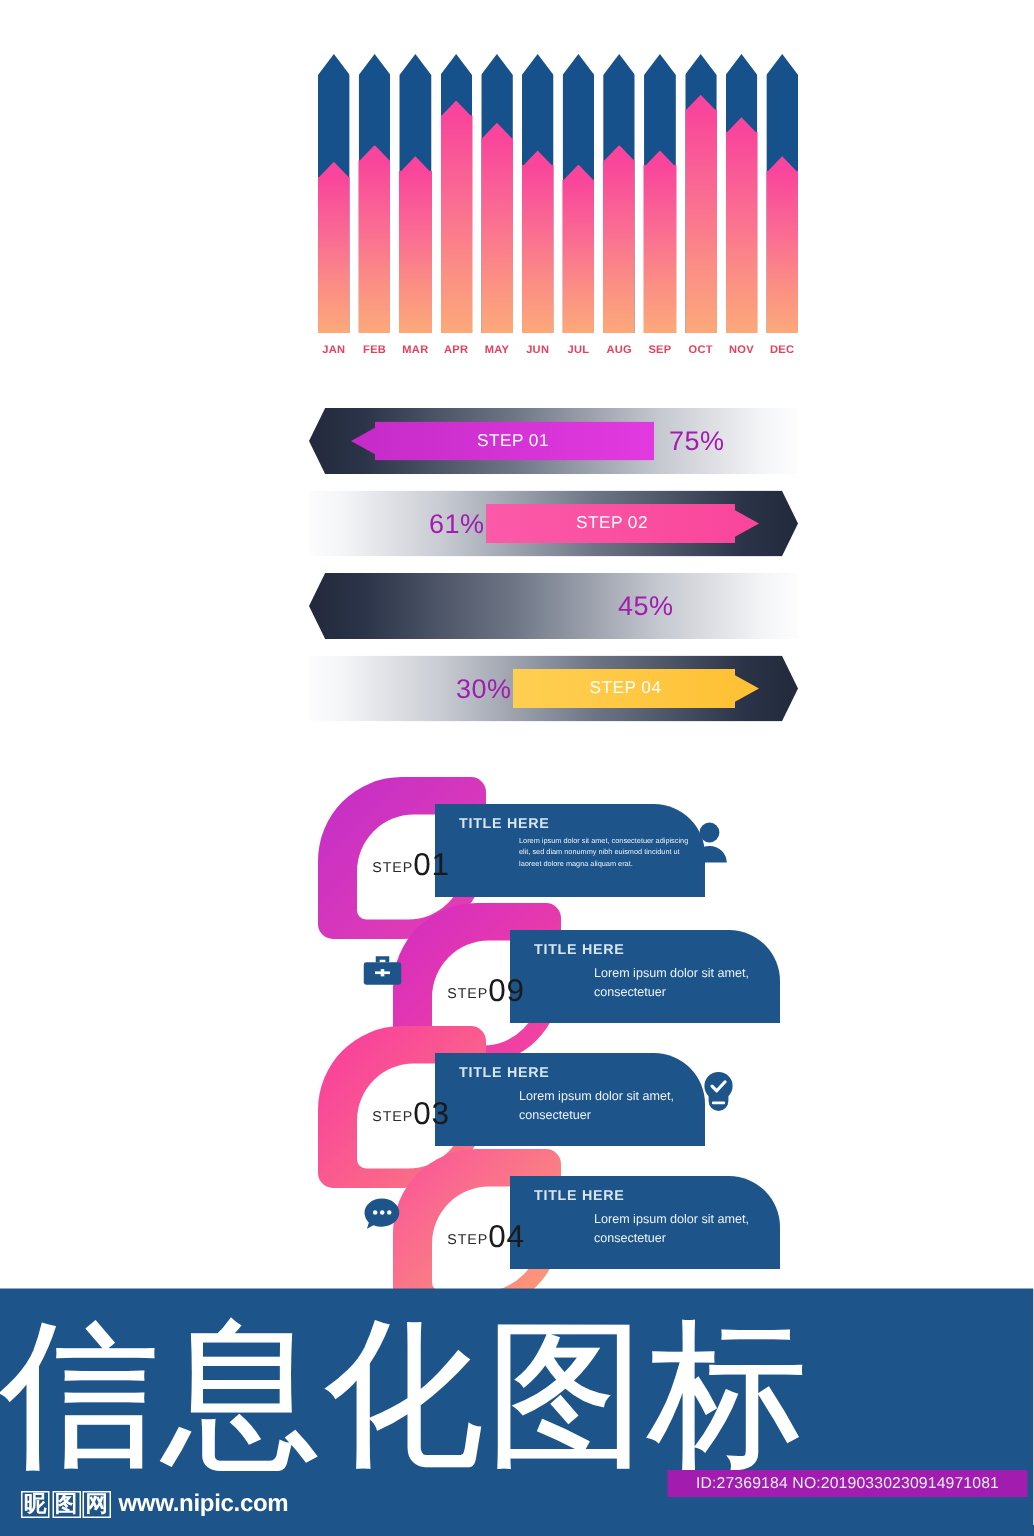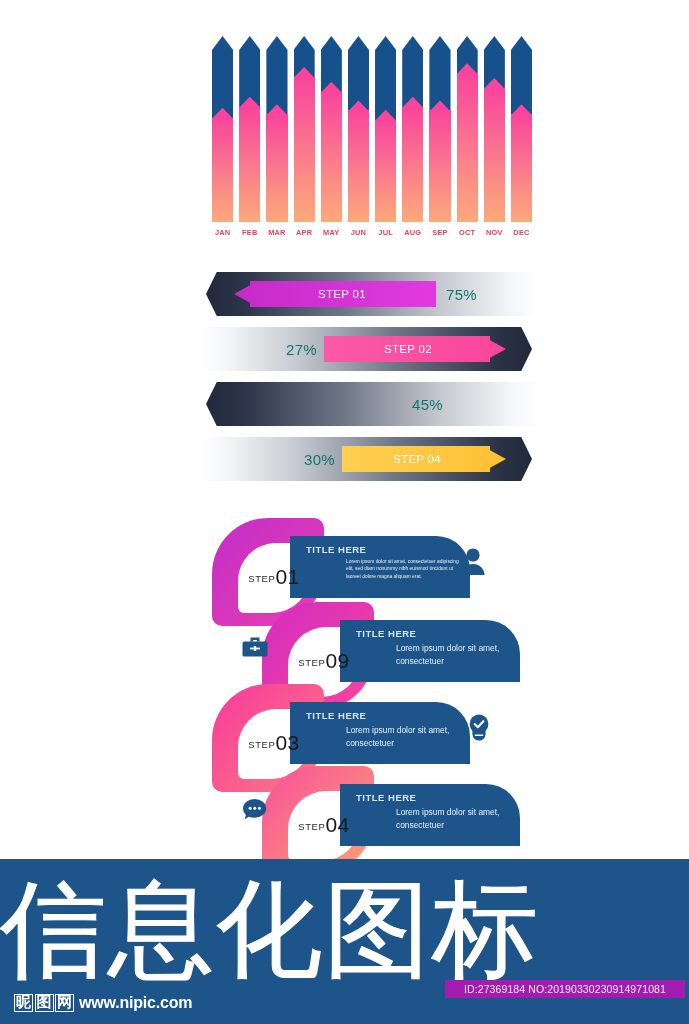--- a/index.html
+++ b/index.html
@@ -52,21 +52,21 @@
   .arrow.left .shape { clip-path: polygon(16px 0%, 100% 0%, 100% 100%, 16px 100%, 16px 84%, 0% 50%, 16px 16%); }
   .arrow.right .shape { clip-path: polygon(0% 0%, calc(100% - 16px) 0%, calc(100% - 16px) 16%, 100% 50%, calc(100% - 16px) 84%, calc(100% - 16px) 100%, 0% 100%); }
   .arrow .alabel {
     position:relative; z-index:2; width:100%; text-align:center;
     color:#fff; font-size:11.5px; letter-spacing:.3px;
   }
   .arrow.left .alabel { padding-left:14px; }
   .arrow.right .alabel { padding-right:14px; }
   .pct {
     position:absolute; top:0; height:44px; display:flex; align-items:center;
-    font-size:15px; color:#0f766e; letter-spacing:.3px;
+    font-size:18px; color:#a21caf; letter-spacing:.3px;
   }
 
   
   .leaf-wrap { position:absolute; left:190px; top:512px; width:330px; height:345px; }
   .leafitem { position:absolute; width:330px; height:108px; }
 
   .leaf {
     position:absolute; width:112px; height:108px;
     border-radius: 56px 10px 56px 10px;
   }
@@ -218,21 +218,21 @@
       </div>
       <div class="pct" style="left:240px;">75%</div>
     </div>
 
     <div class="srow" style="top:55px">
       <div class="sband rtl"></div>
       <div class="arrow right" style="left:118px; width:182px;">
         <div class="shape" style="background:linear-gradient(to left,#f9459b,#fb5aa8);"></div>
         <div class="alabel">STEP 02</div>
       </div>
-      <div class="pct" style="left:80px;">27%</div>
+      <div class="pct" style="left:80px;">61%</div>
     </div>
 
     <div class="srow" style="top:110px">
       <div class="sband ltr"></div>
       <div class="pct" style="left:206px;">45%</div>
     </div>
 
     <div class="srow" style="top:165px">
       <div class="sband rtl"></div>
       <div class="arrow right" style="left:136px; width:164px;">

